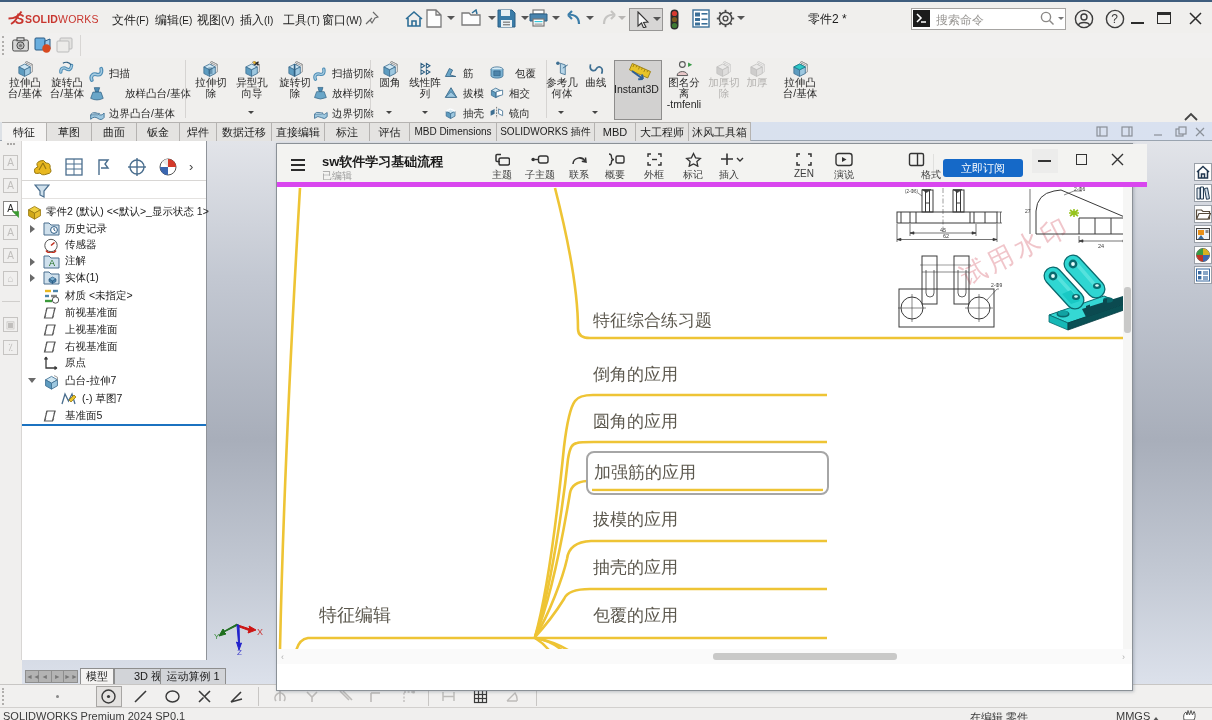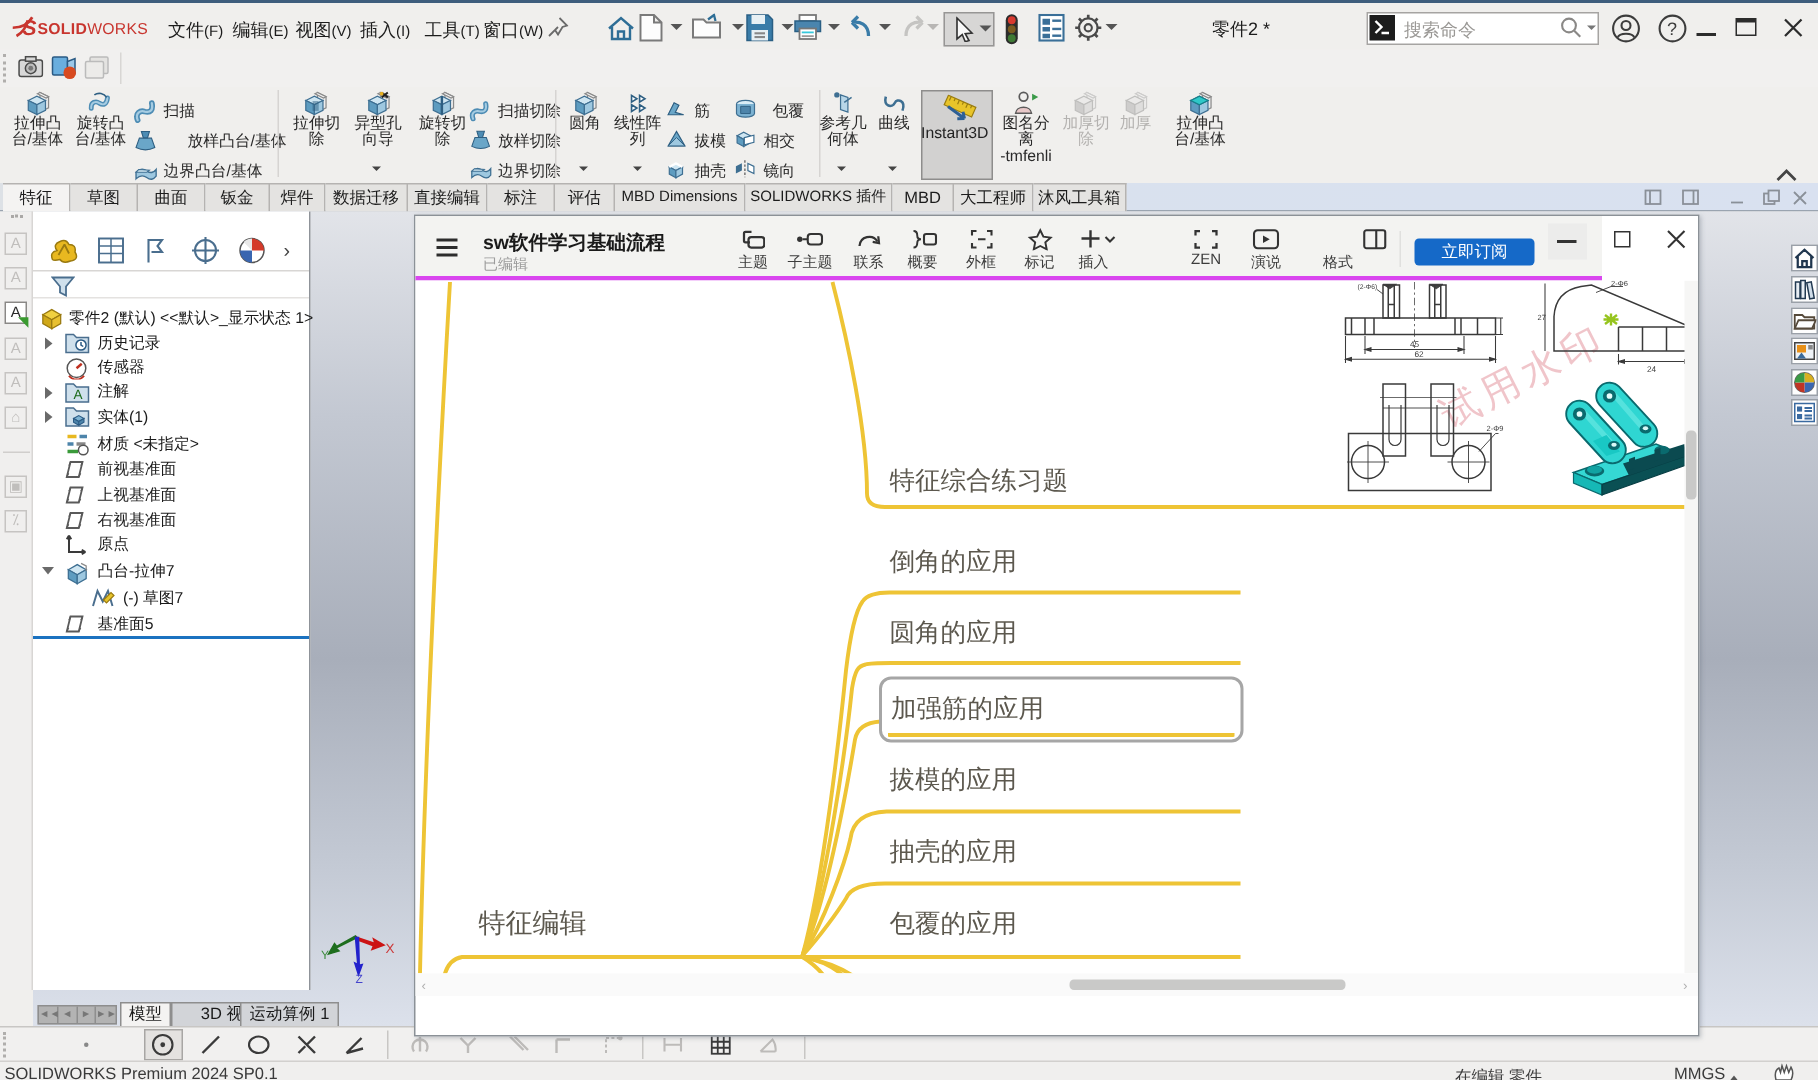--- a/index.html
+++ b/index.html
@@ -22,21 +22,21 @@
 #tabrow { left:0; top:122px; width:1212px; height:19px; background:linear-gradient(90deg,#dde1e6 0%,#d9e1ee 60%,#d9e1f0 100%); border-bottom:1px solid #9aa4b0; }
 .tab { top:0; height:19px; border-right:1px solid #b5b3b1; font-size:11px; color:#1c1c1c; text-align:center; line-height:18px; background:#e4e3e1; border-top:1px solid #b5b3b1; }
 .tab.active { background:#f4f3f2; font-weight:400; }
 
 #viewport { left:22px; top:141px; width:1190px; height:543px; background:linear-gradient(180deg,#e2e4e9 0%,#c3c8d2 25%,#a8aeba 55%,#c3c9d4 80%,#dce1eb 100%); }
 #leftstrip { left:0; top:141px; width:22px; height:519px; background:#f0efee; border-right:1px solid #d8d6d4; }
 #treepanel { left:22px; top:141px; width:185px; height:519px; background:#ffffff; border-right:1px solid #8f9399; }
 .ti { font-size:10.5px; color:#1a1a1a; white-space:nowrap; }
 
 #fwin { left:276px; top:143px; width:857px; height:548px; background:#ffffff; border:1px solid #8b9197; box-shadow:1px 1px 3px rgba(90,100,115,0.35); }
-#fwtitle { left:0; top:0; width:791px; height:43px; background:#f3f3f1; border-bottom:3px solid #d946ef; }
+#fwtitle { left:0; top:0; width:870px; height:43px; background:#f3f3f1; border-bottom:5px solid #d946ef; }
 .fwlab { font-size:10px; color:#3c3c3c; text-align:center; }
 #fwcanvas { left:0; top:43px; width:855px; height:462px; background:#ffffff; overflow:hidden; }
 #fwscroll { left:0; top:505px; width:855px; height:15px; background:#fafafa; }
 #fwstatus { left:0; top:520px; width:855px; height:26px; background:#f7f7f6; border-top:1px solid #e4e4e2; }
 .topic { font-size:17px; color:#5c584e; white-space:nowrap; }
 
 #modtabs { left:0; top:668px; width:1212px; height:16px; }
 #sketchrow { left:0; top:684px; width:1212px; height:23px; background:#f1f0ef; border-top:1px solid #c8c6c4; }
 #statusbar { left:0; top:707px; width:1212px; height:13px; background:#f0efee; border-top:1px solid #d2d0ce; font-size:11px; color:#3a3a3a; }
 </style>
@@ -703,21 +703,21 @@
   <svg class="abs" style="left:558px;top:8px" width="18" height="15" viewBox="0 0 18 15">
         <rect x="1" y="1.5" width="16" height="12" rx="2.5" fill="none" stroke="#333" stroke-width="1.4"></rect>
         <path d="M7 5 L11.5 7.5 L7 10 Z" fill="#333"></path>
       </svg>
   <div class="abs fwlab" style="left:553px;top:24px;width:28px">演说</div>
   <div class="abs" style="left:656px;top:10px;width:1px;height:24px;background:#e0e0de"></div>
   <svg class="abs" style="left:631px;top:8px" width="17" height="15" viewBox="0 0 17 15">
         <rect x="1.5" y="1.5" width="14" height="12" rx="1.5" fill="none" stroke="#333" stroke-width="1.4"></rect>
         <line x1="9.5" y1="1.5" x2="9.5" y2="13.5" stroke="#333" stroke-width="1.4"></line>
       </svg>
-  <div class="abs fwlab" style="left:601px;top:24px;width:28px">格式</div>
+  <div class="abs fwlab" style="left:640px;top:24px;width:28px">格式</div>
   <div class="abs" style="left:666px;top:15px;width:80px;height:18px;background:#1569c8;border-radius:3px;color:#fff;font-size:11px;text-align:center;line-height:18px">立即订阅</div>
   <div class="abs" style="left:755px;top:5px;width:26px;height:24px;background:#ececeb"></div>
   <div class="abs" style="left:761px;top:16px;width:13px;height:1.5px;background:#333"></div>
   <div class="abs" style="left:799px;top:10px;width:11px;height:11px;border:1.4px solid #333"></div>
   <svg class="abs" style="left:834px;top:9px" width="13" height="13" viewBox="0 0 13 13">
         <path d="M1 1 L12 12 M12 1 L1 12" stroke="#333" stroke-width="1.4"></path>
       </svg>
 </div>
 <div class="abs" id="fwcanvas">
   <svg class="abs" style="left:0;top:0" width="855" height="462" viewBox="0 0 855 462">

